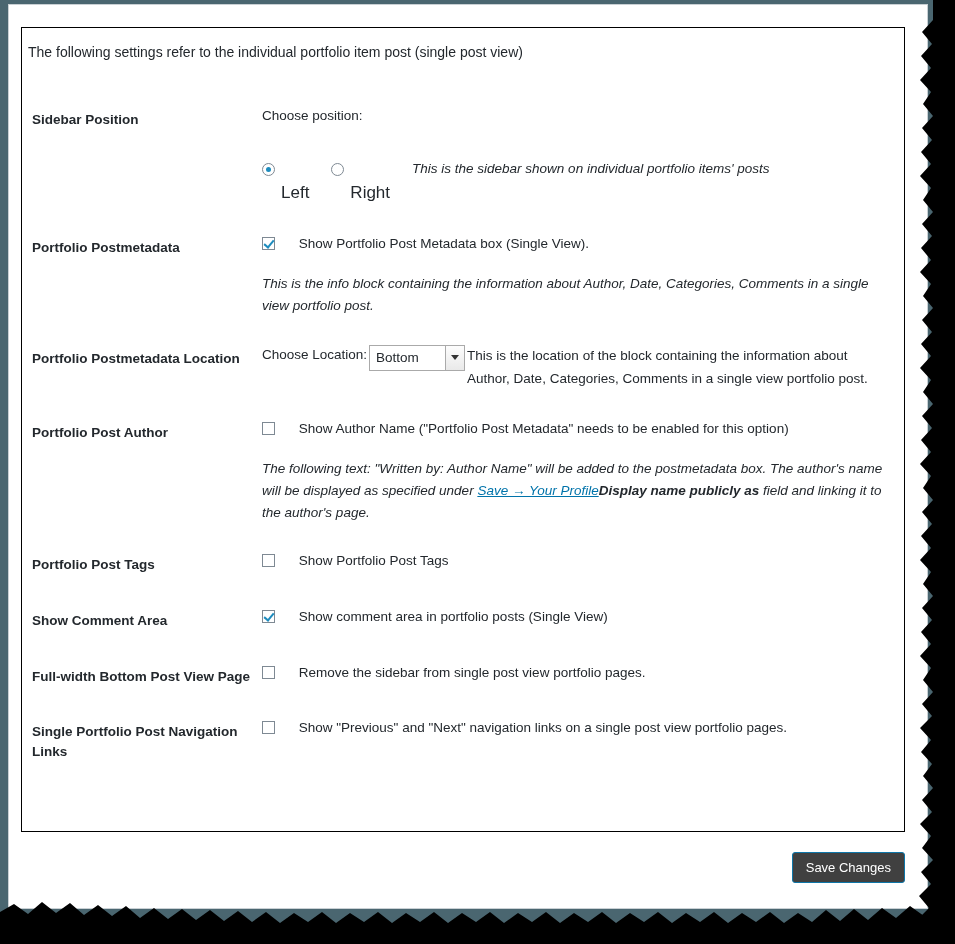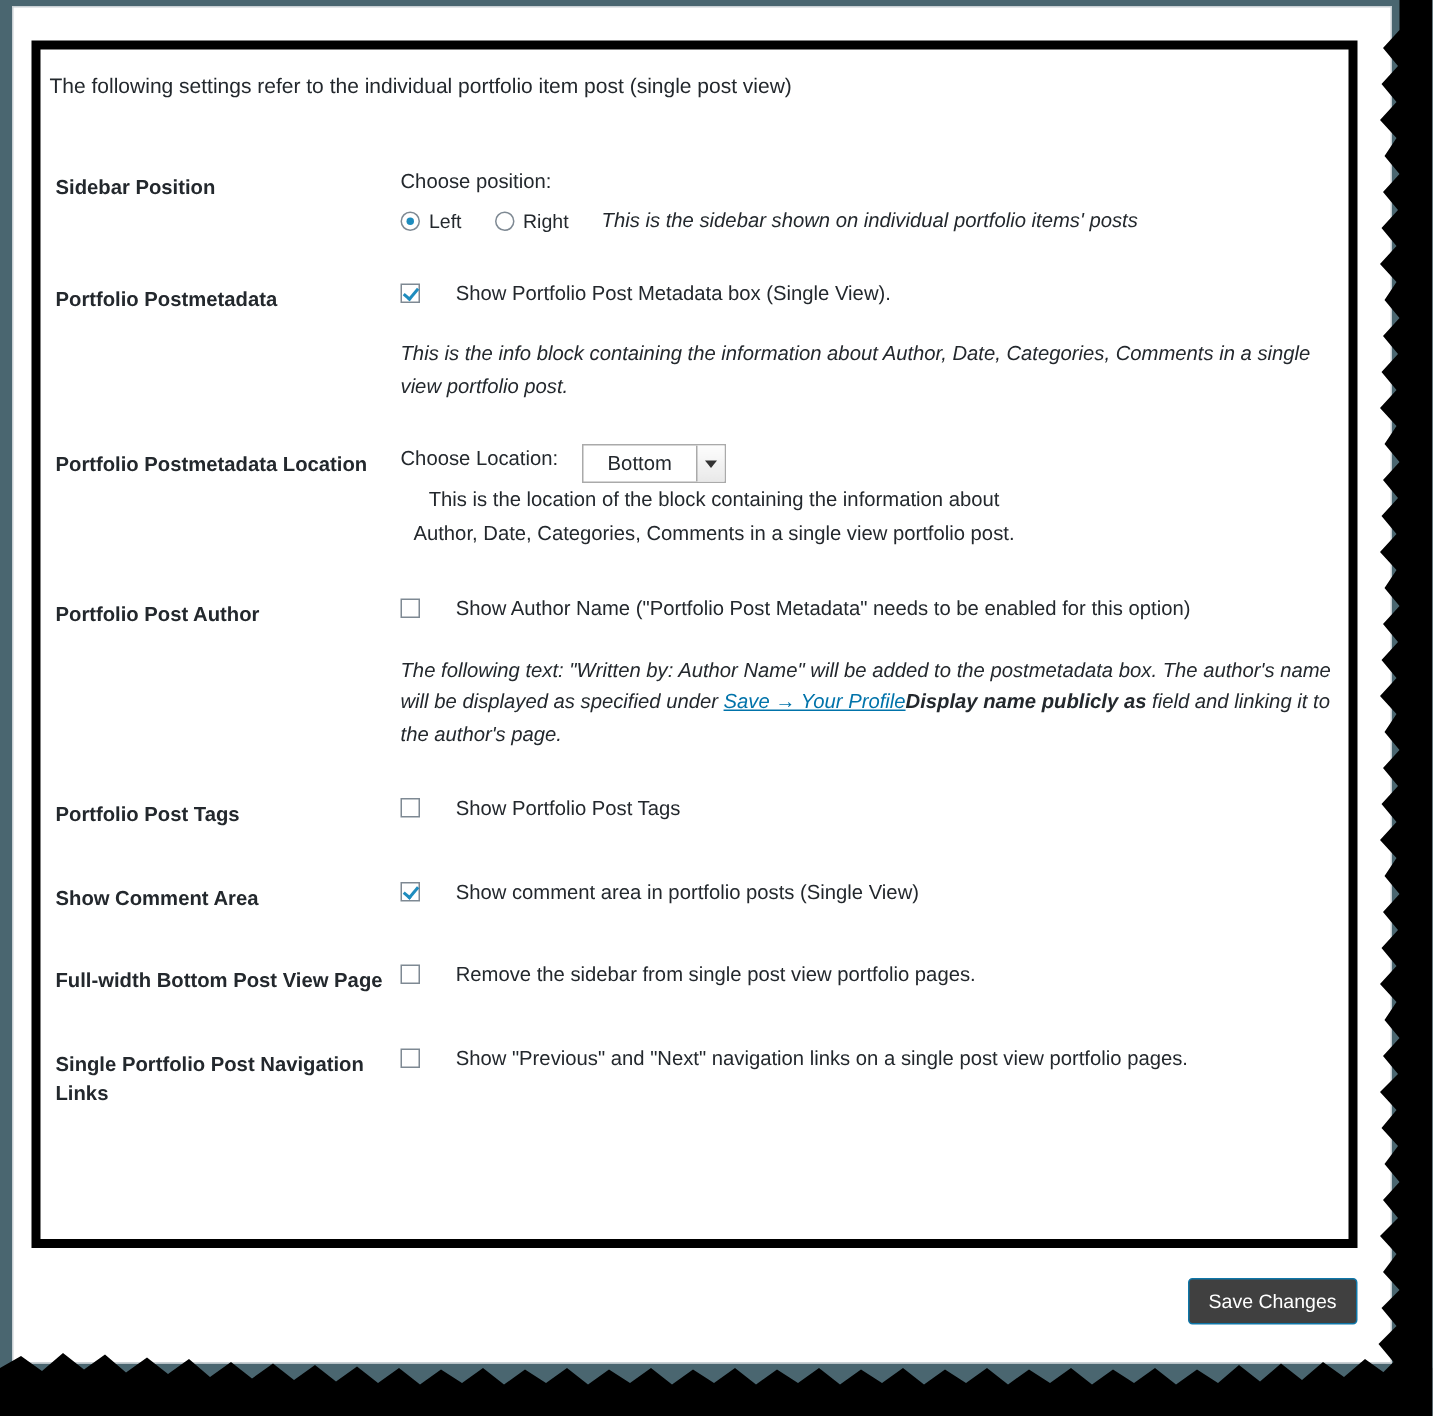--- a/index.html
+++ b/index.html
@@ -32,21 +32,21 @@
     background: #ffffff;
     border: 1px solid #c9d0d4;
     box-sizing: border-box;
   }
   .settings-box {
     position: absolute;
     left: 12px;
     top: 22px;
     width: 884px;
     height: 805px;
-    border: 6px solid #000000;
+    border: 1px solid #000000;
     box-sizing: border-box;
     background: #fff;
   }
   .intro {
     position: absolute;
     left: 6px;
     top: 16px;
     font-size: 14px;
     color: #23282d;
     white-space: nowrap;
@@ -102,21 +102,22 @@
     left: 3px;
     top: 3px;
     width: 5px;
     height: 5px;
     border-radius: 50%;
     background: #1e8cbe;
   }
   .radio-label {
     margin-left: 6px;
     margin-right: 22px;
-    font-size: 13px;
+    font-size: 17px;
+    margin-top: 48px;
   }
   .hint-italic {
     font-style: italic;
     font-size: 13.5px;
     color: #23282d;
   }
   .checkbox {
     width: 13px;
     height: 13px;
     border: 1px solid #7e8993;
@@ -157,24 +158,24 @@
     flex-wrap: wrap;
   }
   .select-box {
     display: inline-flex;
     align-items: center;
     border: 1px solid #aaa;
     background: #fff;
     height: 26px;
     width: 96px;
     box-sizing: border-box;
-    margin: 0 16px;
+    margin: 0 2px;
     position: relative;
     font-size: 13.5px;
-    padding-left: 16px;
+    padding-left: 6px;
   }
   .select-arrow {
     position: absolute;
     right: 0;
     top: 0;
     bottom: 0;
     width: 18px;
     background: linear-gradient(#fdfdfd, #e9e9e9);
     border-left: 1px solid #aaa;
     display: flex;
@@ -261,21 +262,21 @@
 
           <tr>
             <th>Portfolio Postmetadata Location</th>
             <td>
               <div class="select-row">
                 <span class="field-label">Choose Location:</span>
                 <span class="select-box">
                   <span>Bottom</span>
                   <span class="select-arrow"></span>
                 </span>
-                <span class="inline-text" style="max-width:418px;text-align:center;">This is the location of the block containing the information about Author, Date, Categories, Comments in a single view portfolio post.</span>
+                <span class="inline-text" style="max-width:418px;">This is the location of the block containing the information about Author, Date, Categories, Comments in a single view portfolio post.</span>
               </div>
             </td>
           </tr>
 
           <tr>
             <th>Portfolio Post Author</th>
             <td>
               <div class="cb-row">
                 <span class="checkbox"></span>
                 <span class="cb-text">Show Author Name ("Portfolio Post Metadata" needs to be enabled for this option)</span>

